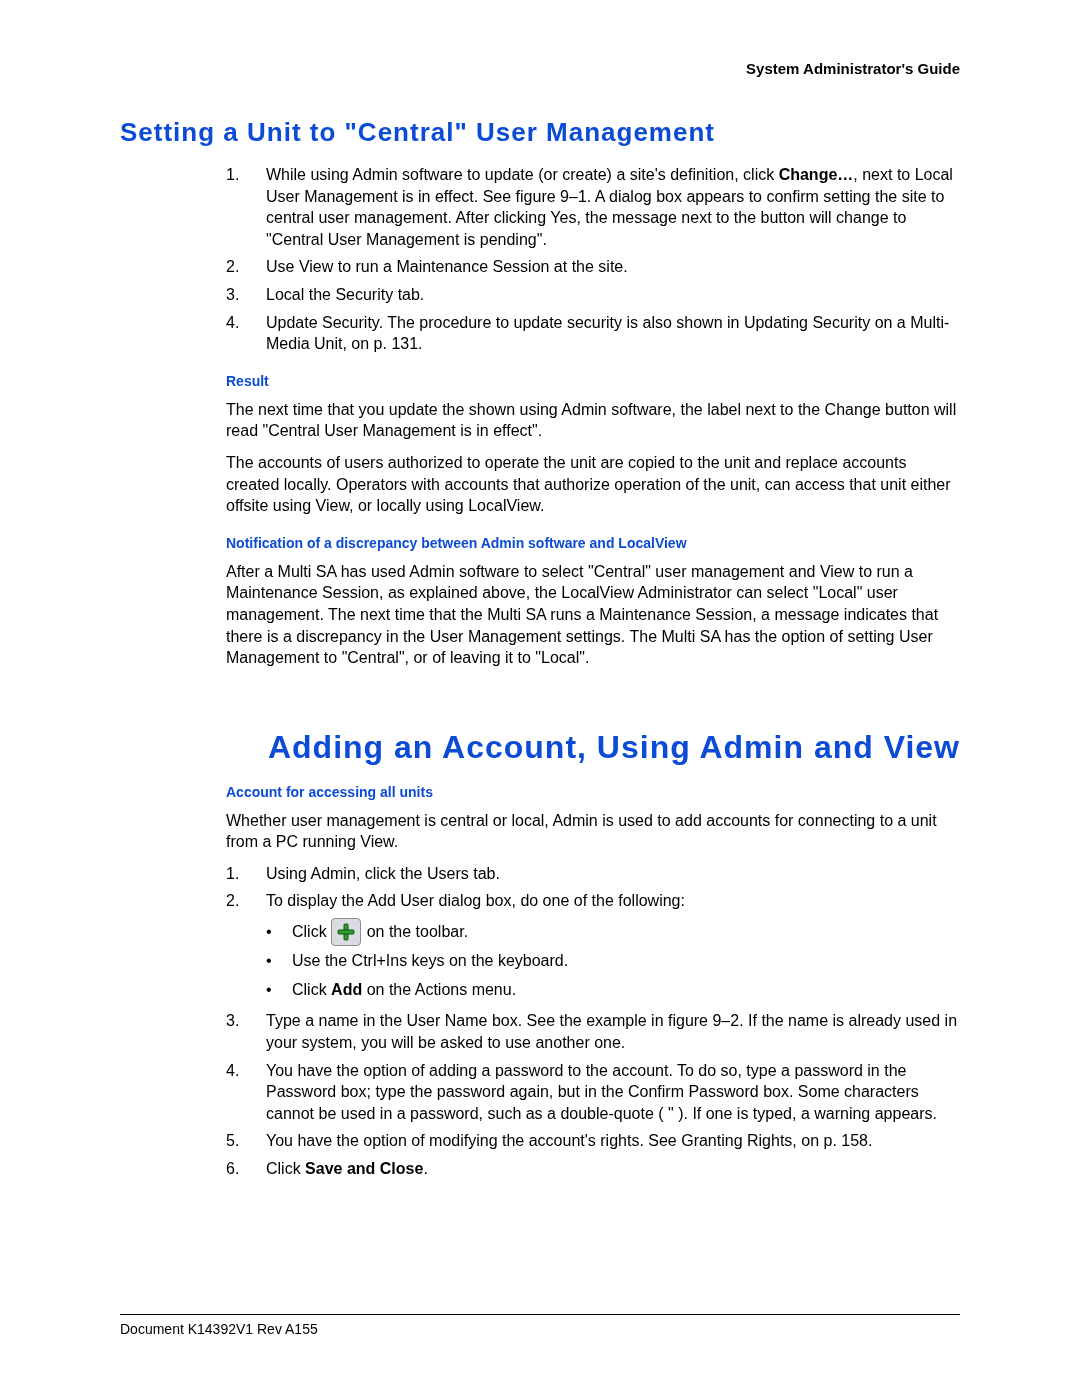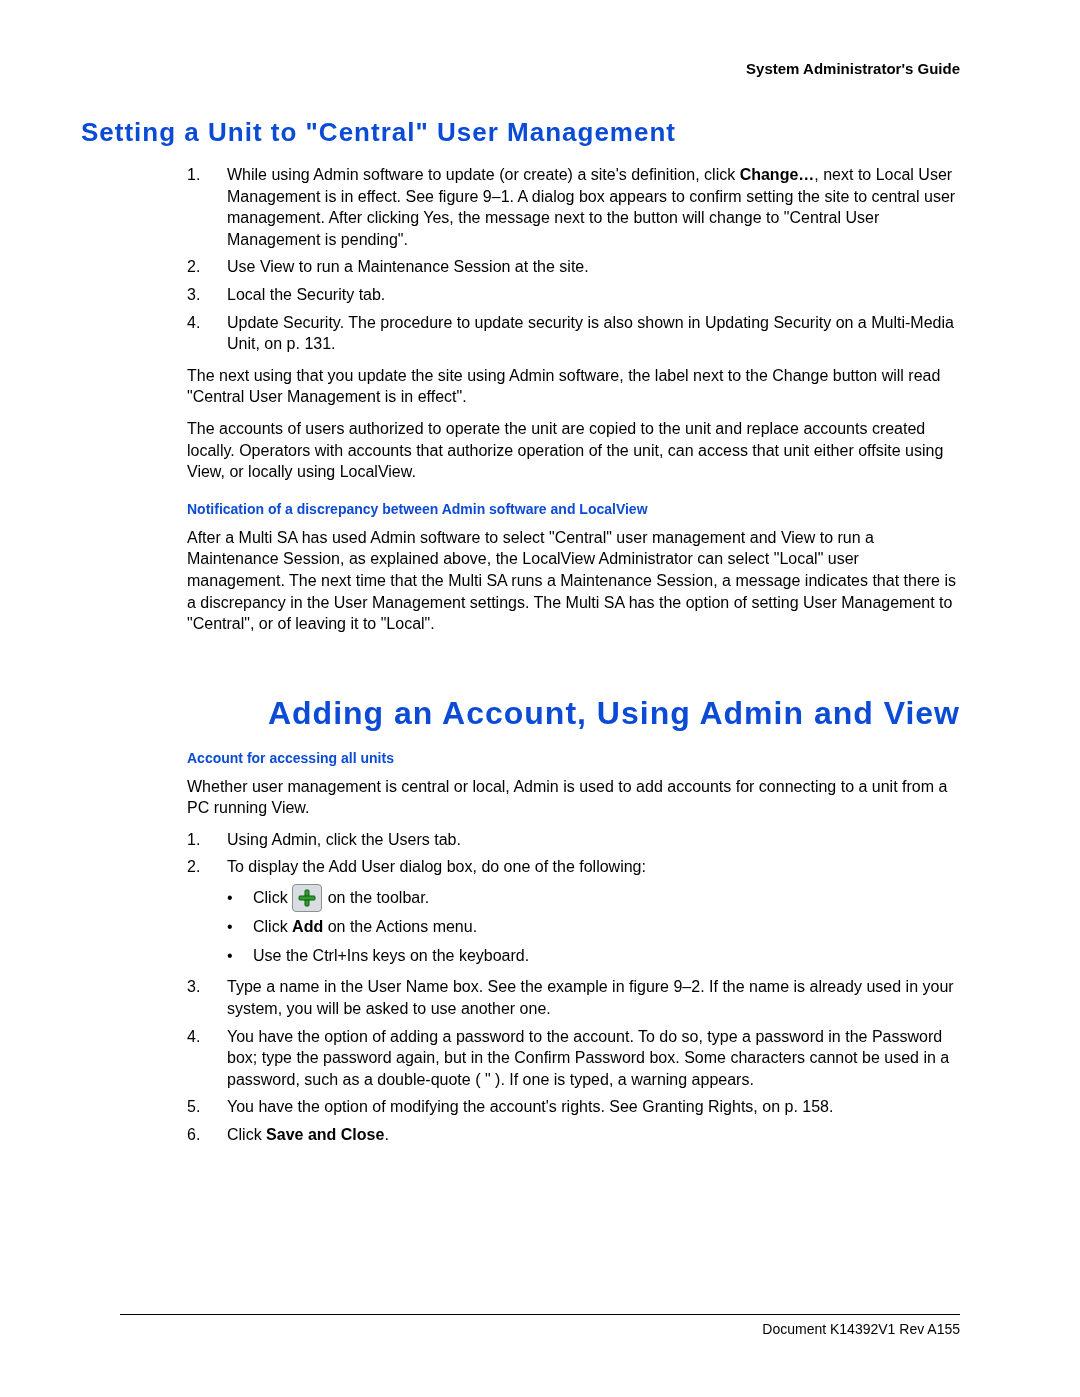--- a/index.html
+++ b/index.html
@@ -7,21 +7,21 @@
     padding: 0;
     background: #fff;
     font-family: Arial, Helvetica, sans-serif;
     color: #000;
   }
   .page {
     width: 1080px;
     height: 1397px;
     position: relative;
     box-sizing: border-box;
-    padding: 60px 120px 0 81px;
+    padding: 60px 120px 0 120px;
   }
   .doc-header {
     text-align: right;
     font-weight: bold;
     font-size: 15px;
     margin-bottom: 40px;
   }
   h2.section-title {
     color: #0b4bd6;
     font-size: 26px;
@@ -107,21 +107,21 @@
   }
   .footer {
     position: absolute;
     left: 120px;
     right: 120px;
     bottom: 60px;
     font-size: 14px;
   }
   .footer-row {
     display: flex;
-    justify-content: flex-end;
+    justify-content: flex-start;
     margin-top: 6px;
   }
   b { font-weight: bold; }
 </style>
 </head>
 <body>
 
 <div class="page">
 
   <div class="doc-header">System Administrator's Guide</div>
@@ -143,21 +143,22 @@
       <li>
         <span class="num">3.</span>
         <span class="li-body">Local the Security tab.</span>
       </li>
       <li>
         <span class="num">4.</span>
         <span class="li-body">Update Security. The procedure to update security is also shown in Updating Security on a Multi-Media Unit, on p. 131.</span>
       </li>
     </ol>
 
-    <div class="body-text">The next using that you update the site using Admin software, the label next to the Change button will read "Central User Management is in effect".</div>
+    <div class="subhead">Result</div>
+    <div class="body-text">The next time that you update the shown using Admin software, the label next to the Change button will read "Central User Management is in effect".</div>
     <div class="body-text">The accounts of users authorized to operate the unit are copied to the unit and replace accounts created locally. Operators with accounts that authorize operation of the unit, can access that unit either offsite using View, or locally using LocalView.</div>
 
     <div class="subhead">Notification of a discrepancy between Admin software and LocalView</div>
     <div class="body-text">After a Multi SA has used Admin software to select "Central" user management and View to run a Maintenance Session, as explained above, the LocalView Administrator can select "Local" user management. The next time that the Multi SA runs a Maintenance Session, a message indicates that there is a discrepancy in the User Management settings. The Multi SA has the option of setting User Management to "Central", or of leaving it to "Local".</div>
   </div>
 
   <h1 class="main-title">Adding an Account, Using Admin and View</h1>
 
   <div class="indent-block">
     <div class="subhead">Account for accessing all units</div>
@@ -179,26 +180,26 @@
         <span>Click </span>
         <span class="plus-icon">
           <svg width="18" height="18" viewBox="0 0 18 18">
             <rect x="7" y="1" width="4" height="16" rx="1" fill="#2e9e2e" stroke="#0c5a0c" stroke-width="1"></rect>
             <rect x="1" y="7" width="16" height="4" rx="1" fill="#2e9e2e" stroke="#0c5a0c" stroke-width="1"></rect>
           </svg>
         </span>
         <span> on the toolbar.</span>
       </li>
       <li>
+        <span>Use the Ctrl+Ins keys on the keyboard.</span>
+      </li>
+      <li>
         <span>
           <span>Click </span><b>Add</b><span> on the Actions menu.</span>
         </span>
-      </li>
-      <li>
-        <span>Use the Ctrl+Ins keys on the keyboard.</span>
       </li>
     </ul>
 
     <ol class="num-list">
       <li>
         <span class="num">3.</span>
         <span class="li-body">Type a name in the User Name box. See the example in figure 9–2. If the name is already used in your system, you will be asked to use another one.</span>
       </li>
       <li>
         <span class="num">4.</span>

